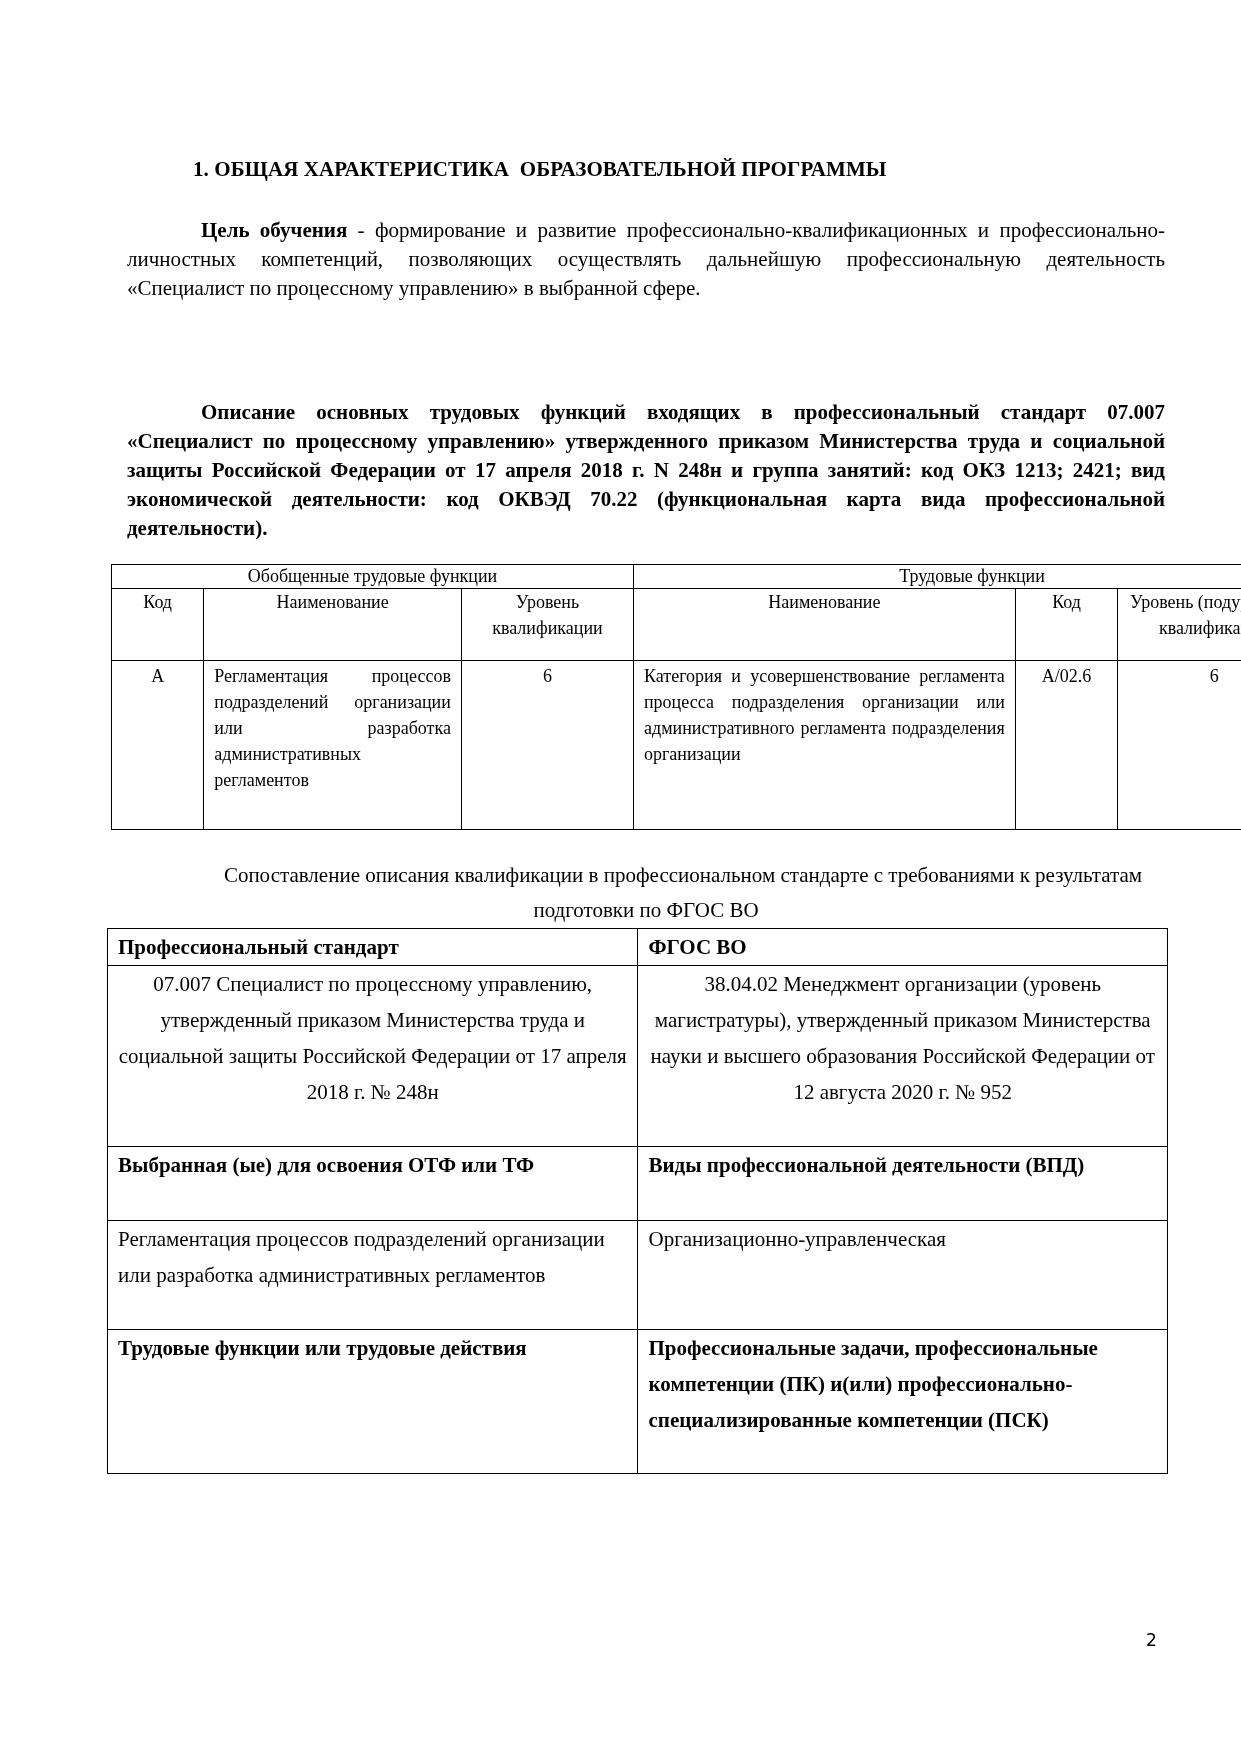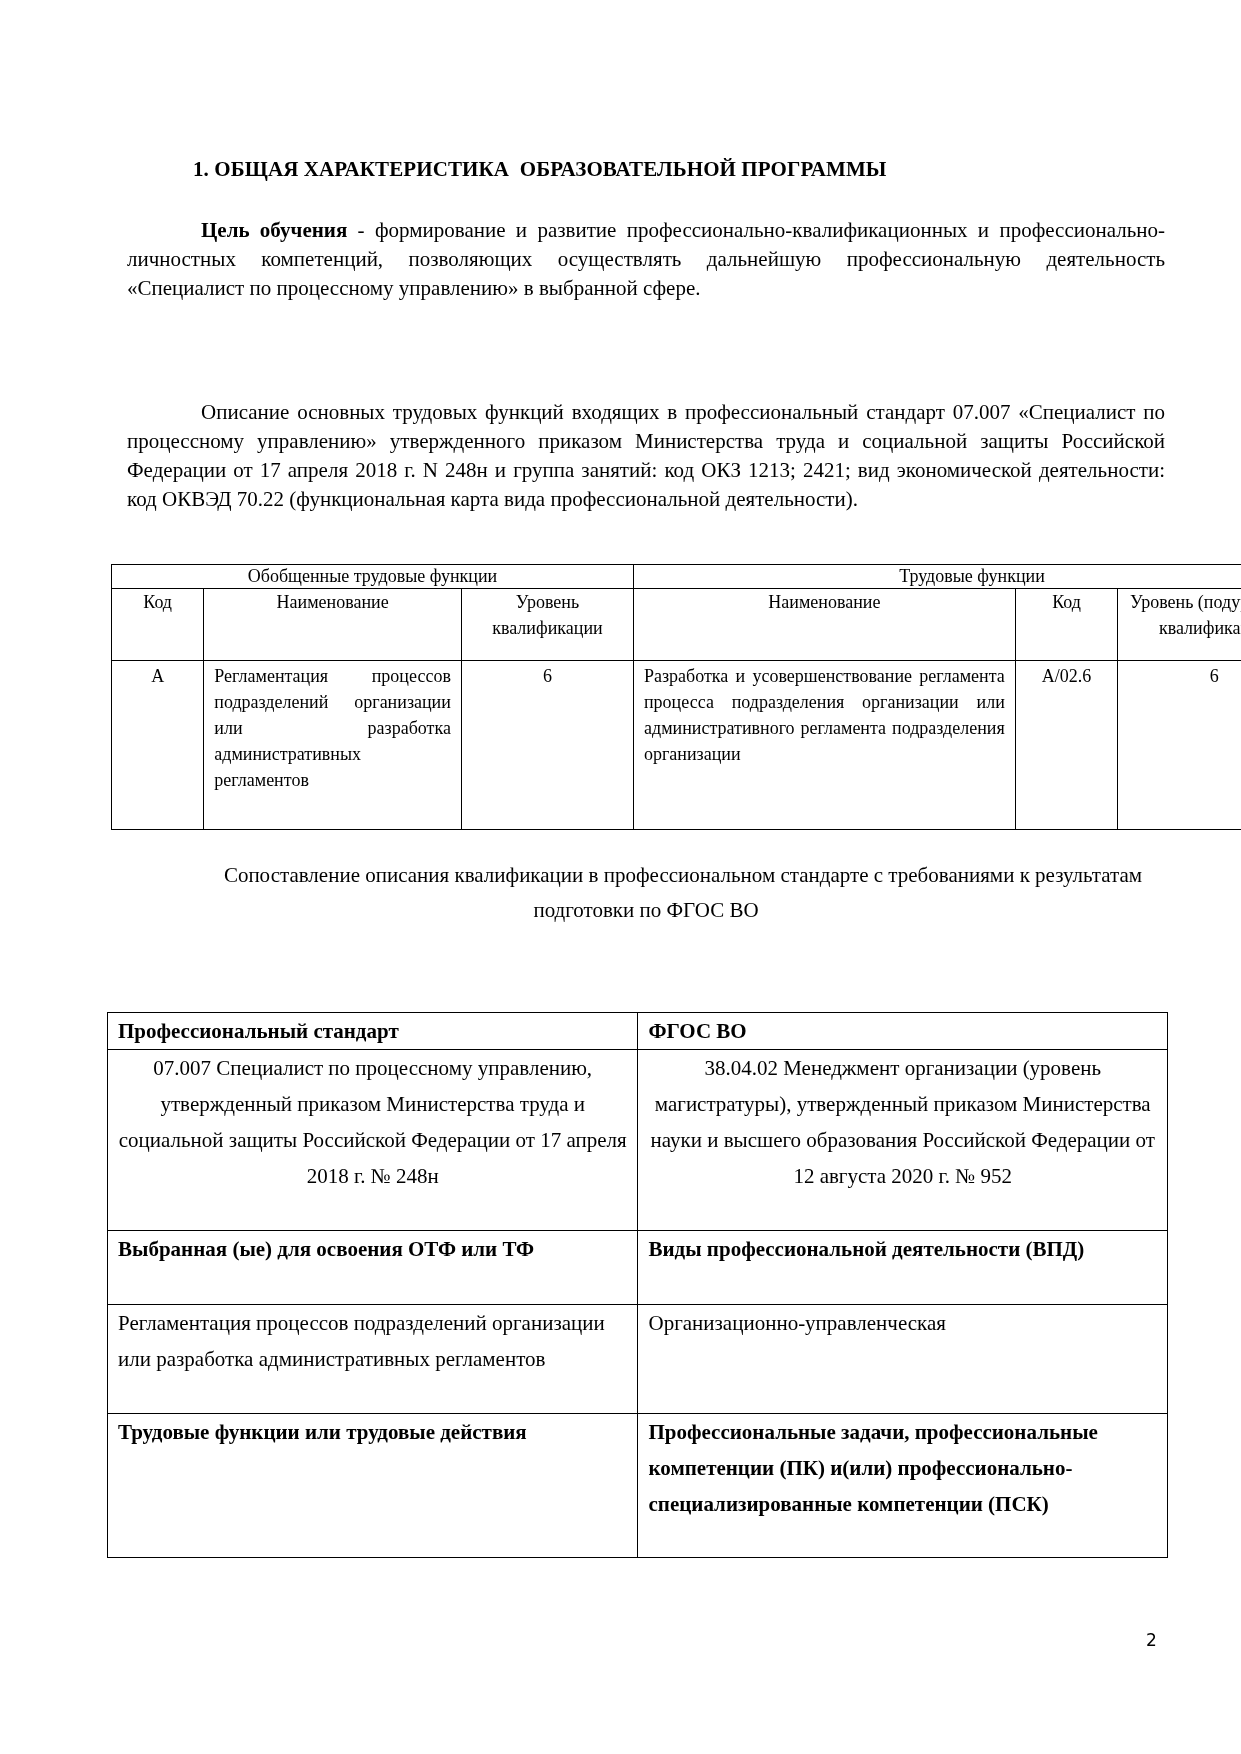--- a/index.html
+++ b/index.html
@@ -4,38 +4,38 @@
 <style>
   html, body { margin: 0; padding: 0; background: #ffffff; }
   body { width: 1241px; height: 1754px; position: relative; overflow: hidden;
          font-family: "Liberation Serif", serif; color: #000; }
   .page { position: absolute; left: 0; top: 0; width: 1241px; height: 1754px; border-radius: 10px; }
   .heading { position: absolute; left: 193px; top: 157px; font-size: 21px; font-weight: bold;
              white-space: pre; letter-spacing: 0.1px; }
   .para { position: absolute; left: 119px; width: 1038px; font-size: 21px; line-height: 29px;
           text-align: justify; text-indent: 74px; margin: 8px; }
   .para b { font-weight: bold; }
-  .para.bold { font-weight: normal; }
+  .para.bold { font-weight: bold; }
   #p-goal { top: 208px; }
   #p-cat { top: 314px; }
   #p-desc { top: 390px; }
   #p-compare { top: 850px; line-height: 35px; text-align: center; }
 
   table { border-collapse: collapse; position: absolute; }
   td, th { border: 1px solid #000; vertical-align: top; padding: 0; font-weight: normal; }
 
   #t1 { left: 111px; top: 564px; width: 1200px; font-size: 18px; line-height: 26px; }
   #t1 th { text-align: center; }
   #t1 .grp { height: 24px; line-height: 22px; }
   #t1 .sub { height: 72px; }
   #t1 td.c { text-align: center; }
   #t1 td.j { text-align: justify; padding: 0 10px 0 10px; }
   #t1 .datarow td { height: 166px; padding-top: 2px; }
 
-  #t2 { left: 107px; top: 1012px; width: 1061px; font-size: 21px; line-height: 36px; }
+  #t2 { left: 107px; top: 928px; width: 1061px; font-size: 21px; line-height: 36px; }
   #t2 td { padding: 0 10px 0 10px; text-align: left; }
   #t2 td.b { font-weight: bold; }
   #t2 .r1 td { height: 35px; }
   #t2 .r2 td { height: 180px; text-align: center; }
   #t2 .r3 td { height: 73px; }
   #t2 .r4 td { height: 108px; }
   #t2 .r5 td { height: 143px; }
 
   .pagenum { position: absolute; left: 1146px; top: 1630px; font-family: "DejaVu Sans", sans-serif;
              font-size: 17px; }
@@ -71,21 +71,21 @@
       <th>Наименование</th>
       <th>Уровень квалификации</th>
       <th>Наименование</th>
       <th>Код</th>
       <th>Уровень (подуровень) квалификации</th>
     </tr>
     <tr class="datarow">
       <td class="c">А</td>
       <td class="j">Регламентация процессов подразделений организации или разработка административных регламентов</td>
       <td class="c">6</td>
-      <td class="j">Разработка и усовершенствование регламента процесса подразделения организации или административного регламента подразделения организации</td>
+      <td class="j">Категория и усовершенствование регламента процесса подразделения организации или административного регламента подразделения организации</td>
       <td class="c">А/02.6</td>
       <td class="c">6</td>
     </tr>
   </tbody>
     </table>
 
   <p class="para" id="p-compare">Сопоставление описания квалификации в профессиональном стандарте с требованиями к результатам подготовки по ФГОС ВО</p>
 
   <table id="t2">
     <colgroup>

